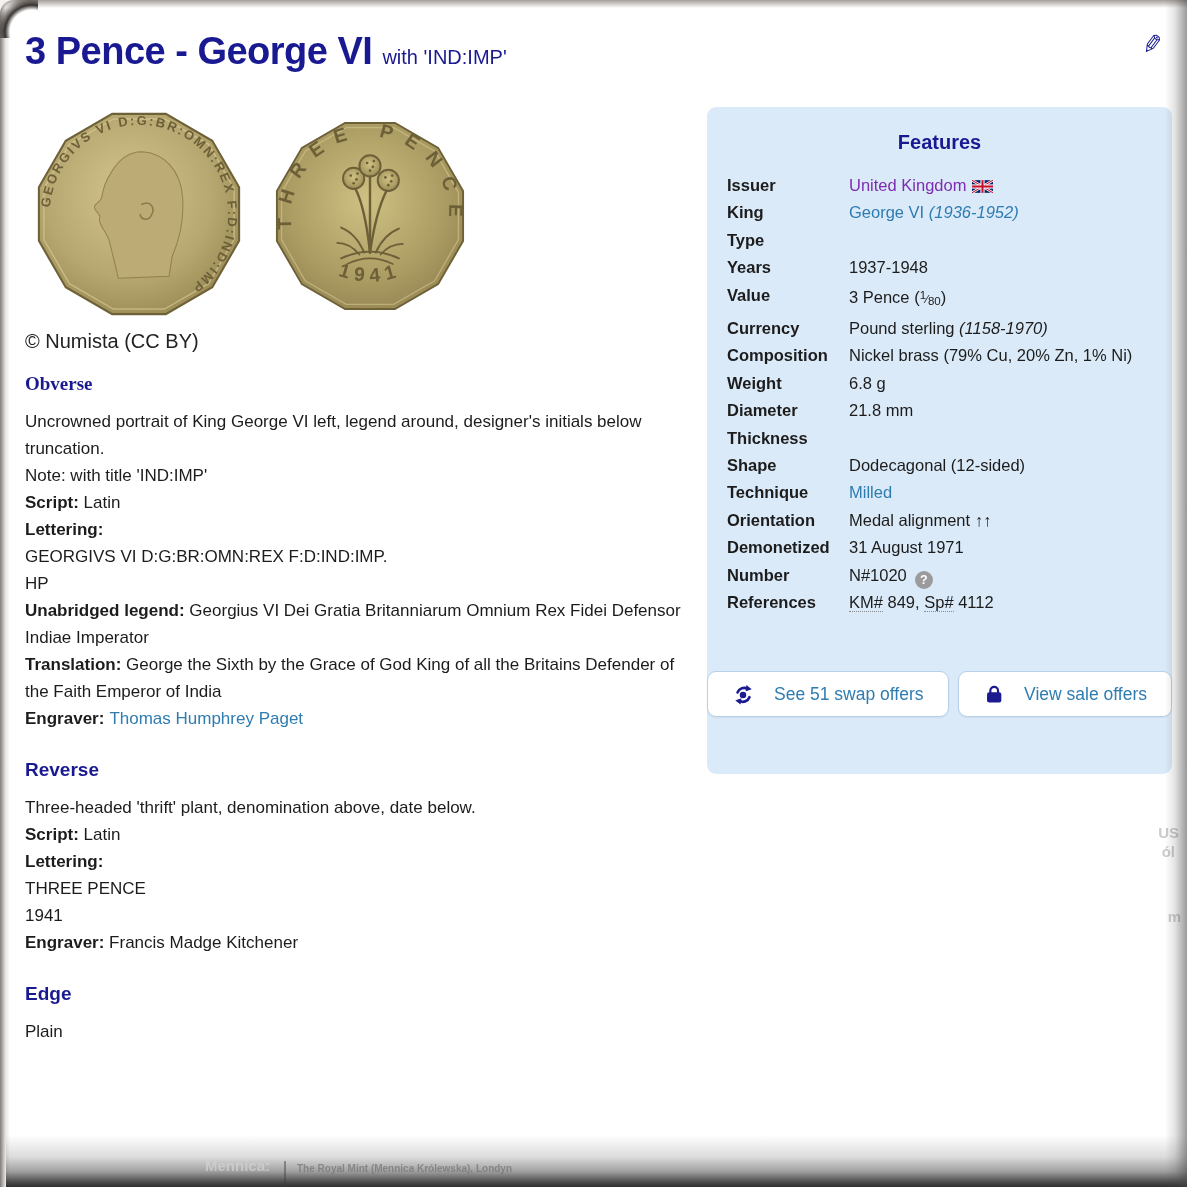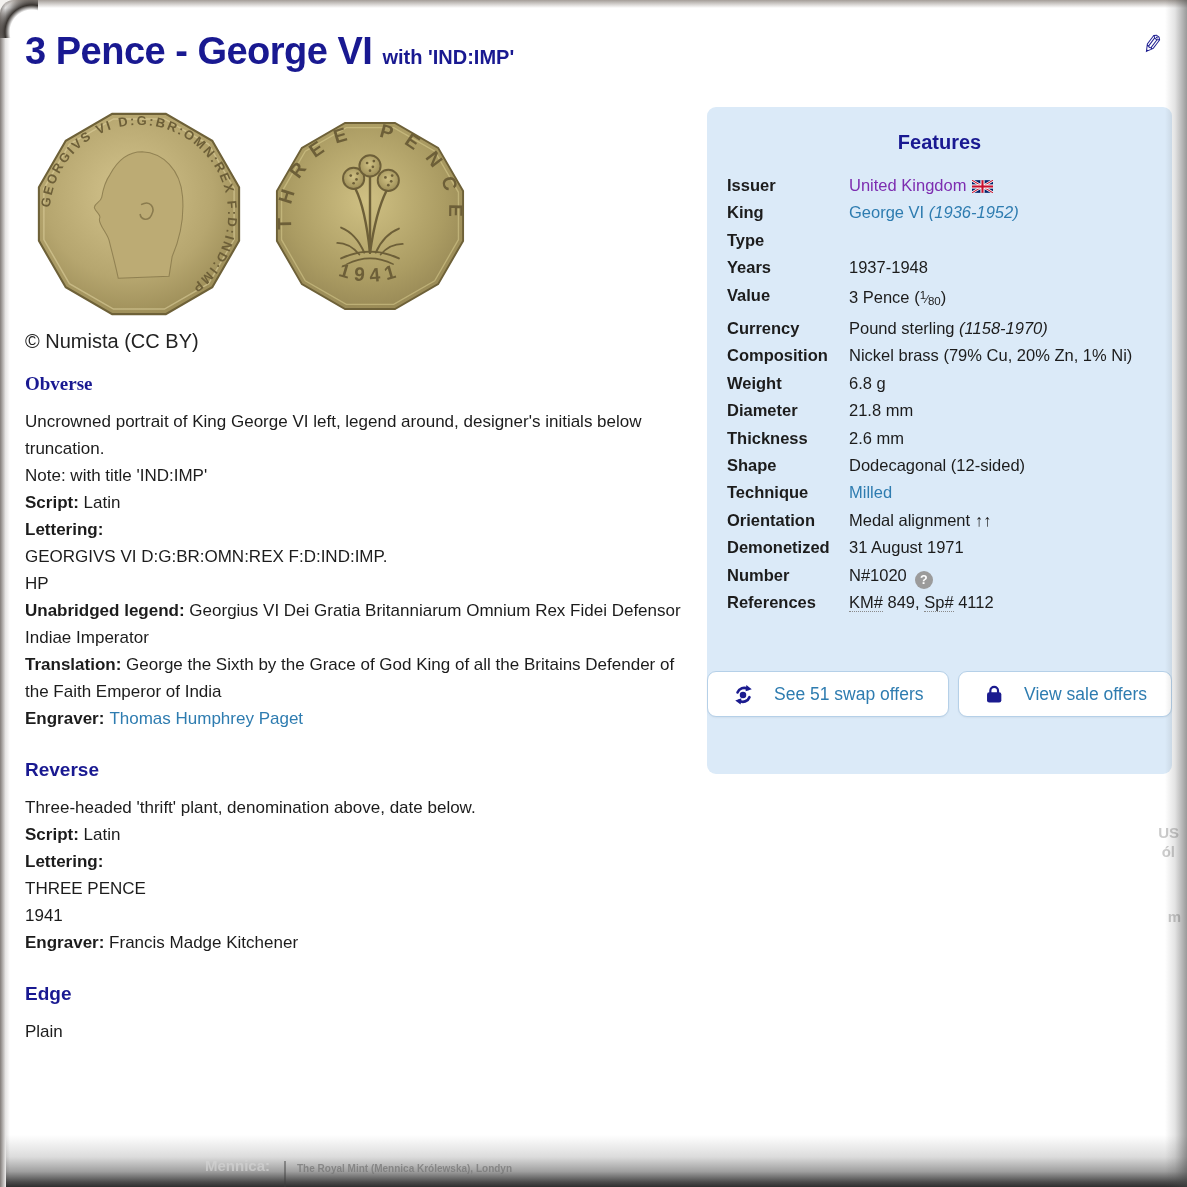--- a/index.html
+++ b/index.html
@@ -3,21 +3,21 @@
 <meta charset="utf-8">
 <style>
   * { margin:0; padding:0; box-sizing:border-box; }
   html,body { width:1187px; height:1187px; background:#f4f2ef; }
   body { font-family:"Liberation Sans", sans-serif; color:#1c1c1c; }
   .page { position:relative; width:1187px; height:1187px; background:#fff; overflow:hidden; border-radius:14px 0 0 0; }
 
   
   .header { position:absolute; left:25px; top:30px; width:1100px; }
   .page-title { color:#191991; font-size:38px; font-weight:700; letter-spacing:-0.5px; display:inline; }
-  .page-subtitle { color:#191991; font-size:20px; font-weight:700; margin-left:10px; display:inline; }
+  .page-subtitle { color:#191991; font-size:20px; font-weight:400; margin-left:10px; display:inline; }
   .edit-icon { position:absolute; right:24px; top:32px; color:#1b1b8f; font-size:25px; transform:scaleX(-1) rotate(8deg); line-height:1; }
 
   
   .coin-obv { position:absolute; left:25px; top:100px; }
   .coin-rev { position:absolute; left:264px; top:110px; }
   .photo-credit { position:absolute; left:25px; top:330px; font-size:20px; color:#222; }
 
   
   .main-col { position:absolute; left:25px; top:372px; width:676px; font-size:17px; line-height:27px; }
   .main-col h3 { color:#191991; font-size:19px; line-height:24px; margin:26px 0 12px; }
@@ -215,21 +215,20 @@
     <div class="frow">
       <div class="flabel">Weight</div>
       <div class="fvalue">6.8 g</div>
     </div>
     <div class="frow">
       <div class="flabel">Diameter</div>
       <div class="fvalue">21.8 mm</div>
     </div>
     <div class="frow">
       <div class="flabel">Thickness</div>
-      <div class="fvalue">2.6 mm</div>
     </div>
     <div class="frow">
       <div class="flabel">Shape</div>
       <div class="fvalue">Dodecagonal (12-sided)</div>
     </div>
     <div class="frow">
       <div class="flabel">Technique</div>
       <div class="fvalue"><a class="vlink">Milled</a></div>
     </div>
     <div class="frow">

